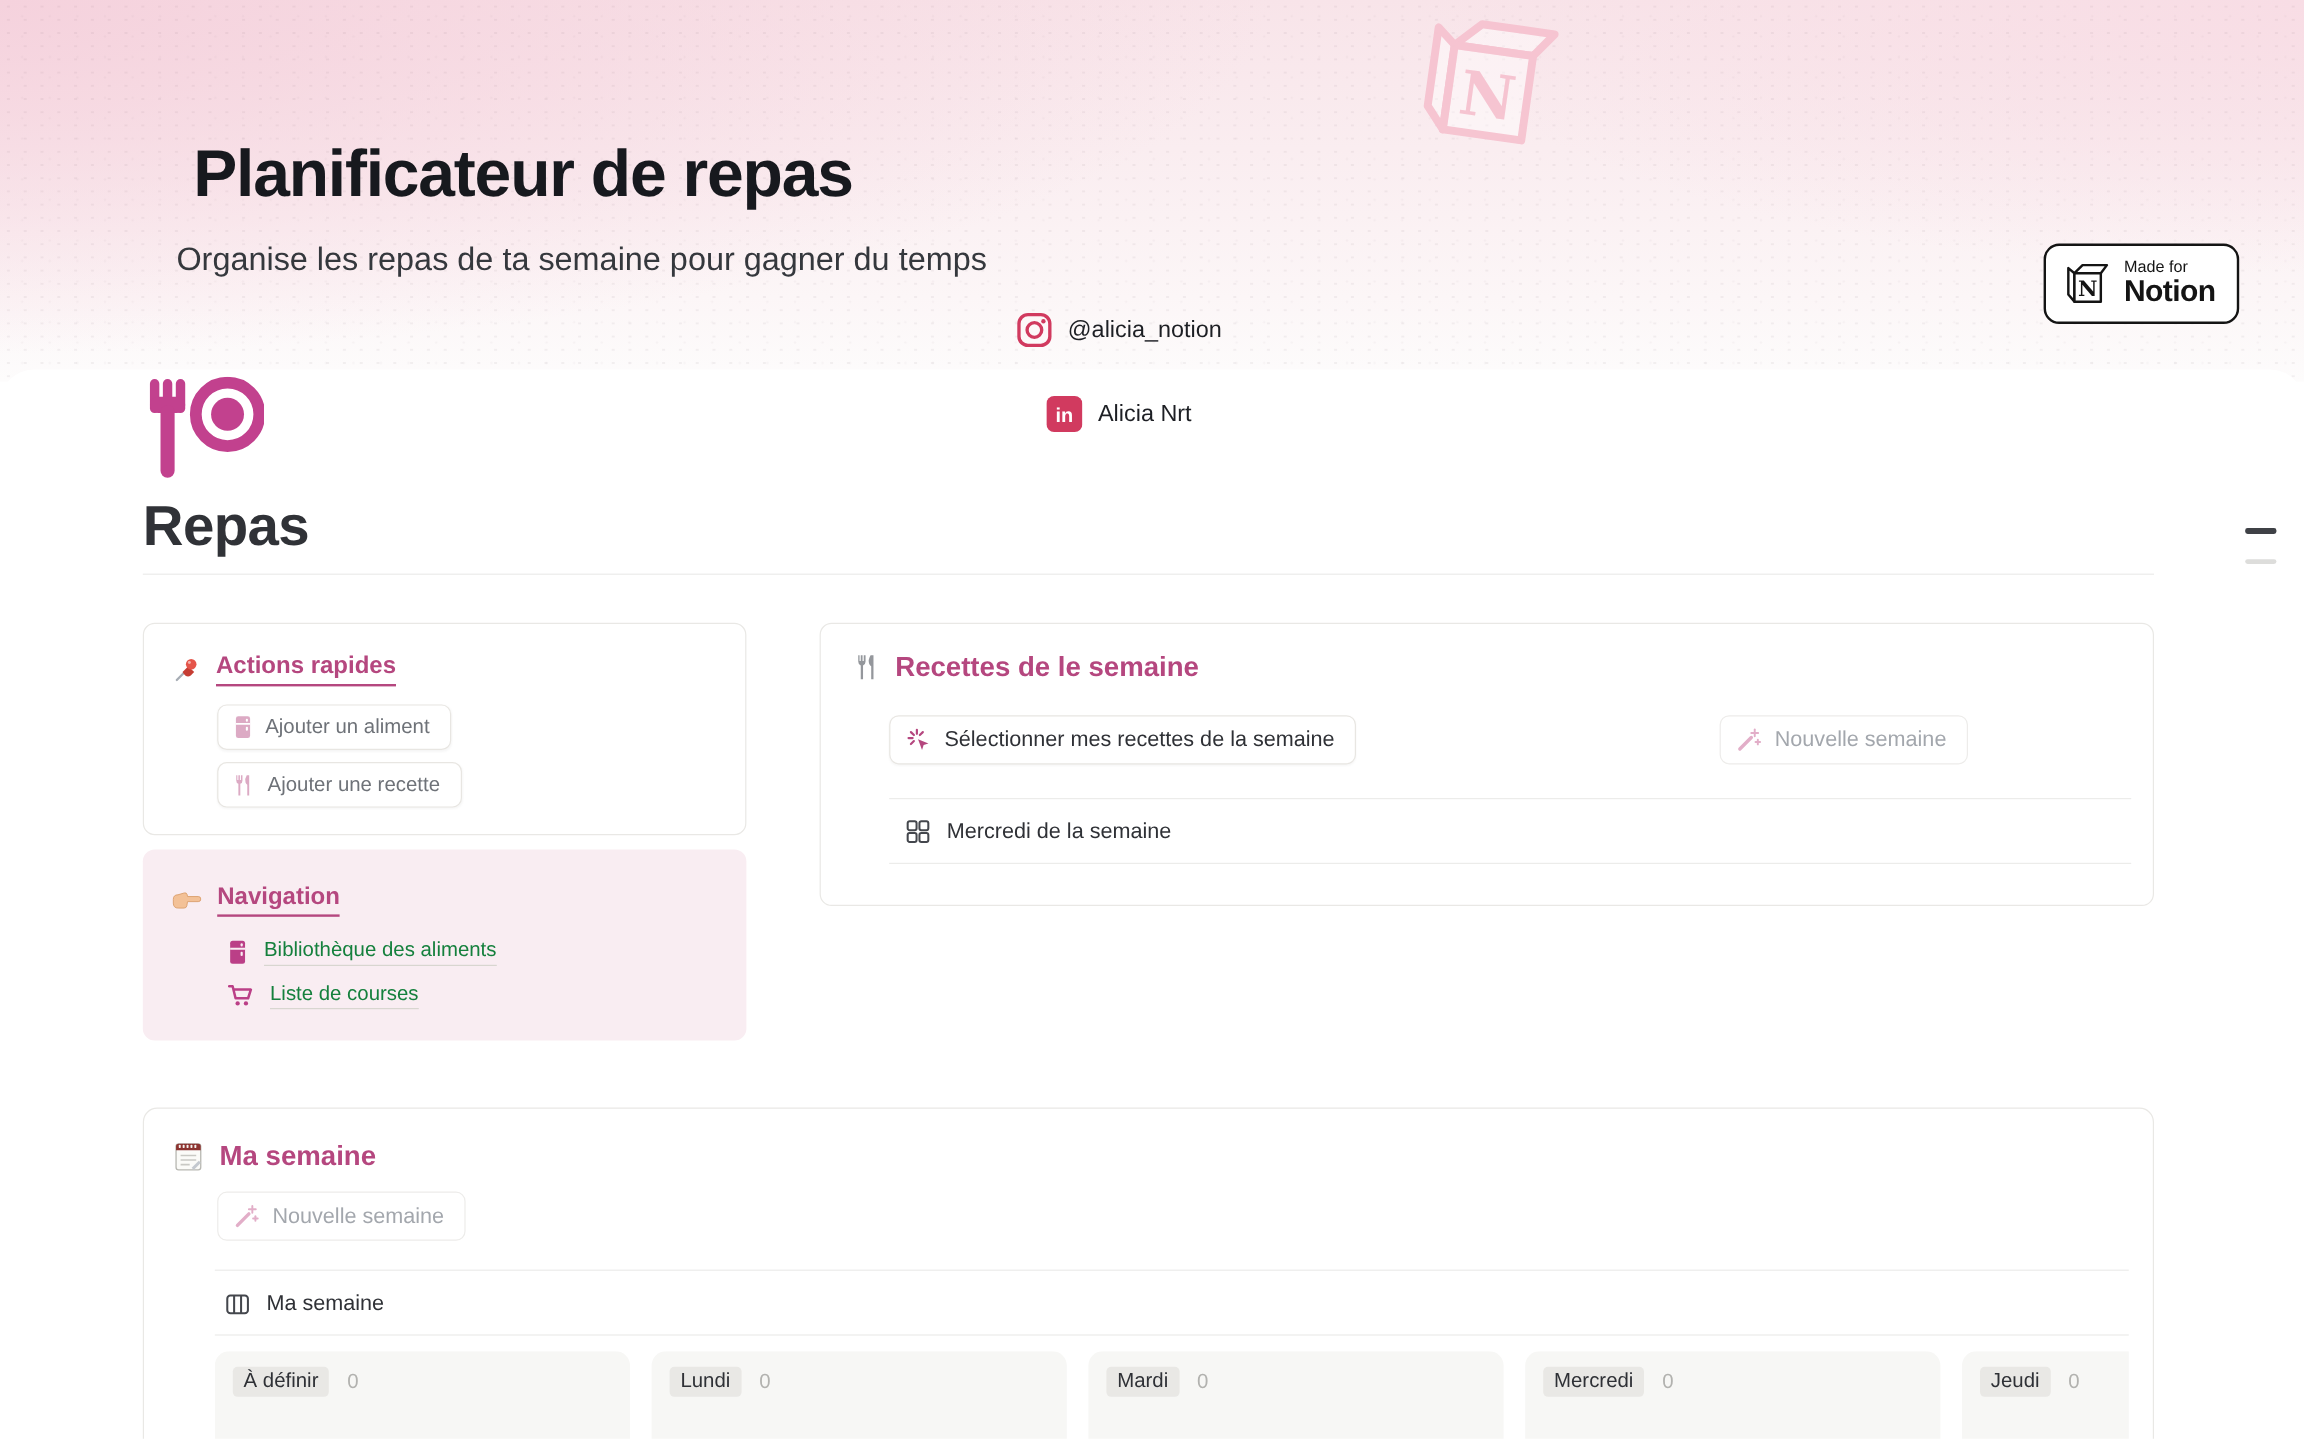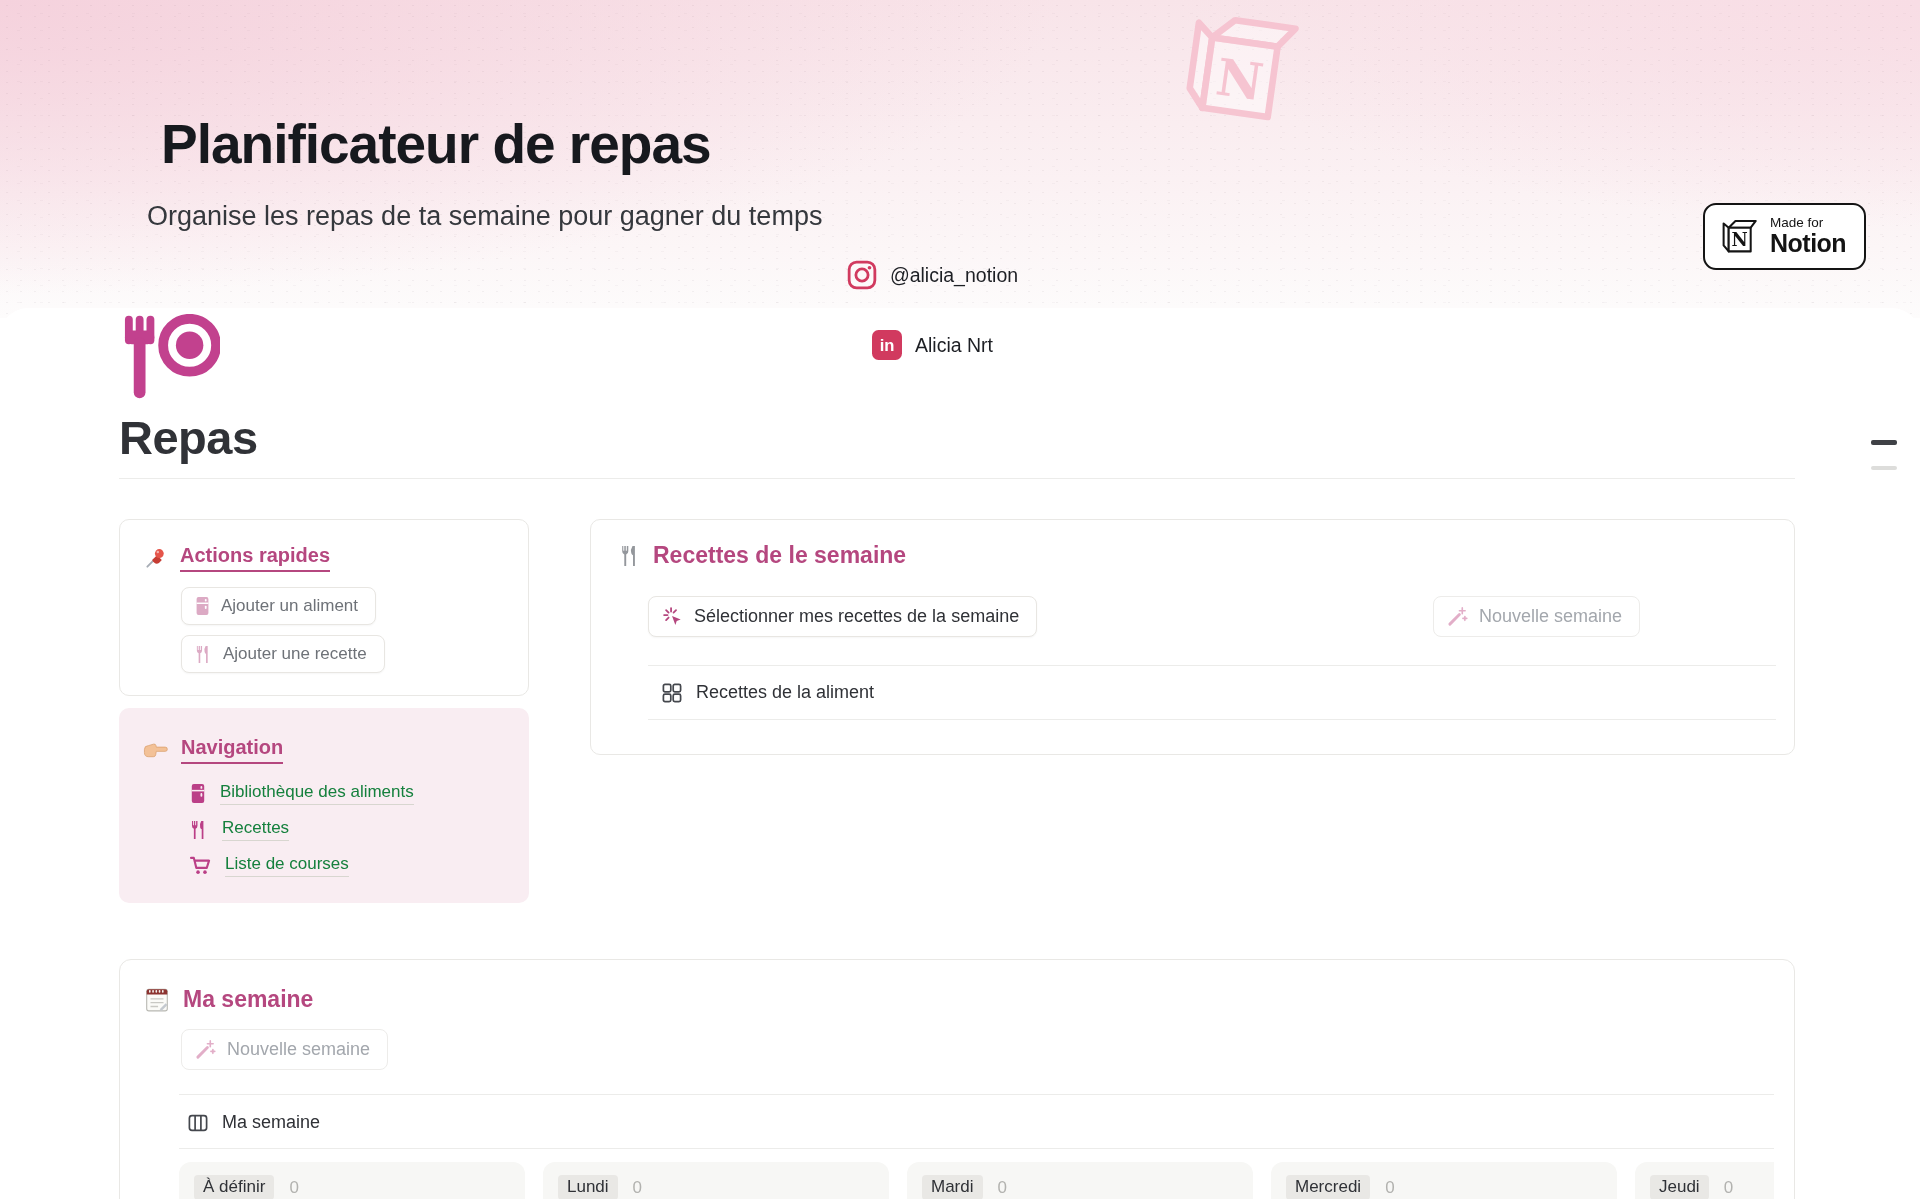--- a/index.html
+++ b/index.html
@@ -43,21 +43,21 @@
   
   .content { padding:0 125px 0 119px; position:relative; }
   .page-title-row { margin-top:50px; padding-bottom:13px; border-bottom:1px solid #ececea; }
   .page-title { margin:0; font-size:47px; font-weight:bold; color:#303237; letter-spacing:-0.5px; }
   .dash1 { position:absolute; right:23px; top:440px; width:26px; height:5px;
     background:#3f4146; border-radius:2px; }
   .dash2 { position:absolute; right:23px; top:466px; width:26px; height:4px;
     background:#dddddb; border-radius:2px; }
 
   .cards-row { display:flex; gap:61px; margin-top:40px; align-items:flex-start; }
-  .left-col { width:410px; flex:none; display:flex; flex-direction:column; gap:12px; }
+  .left-col { width:503px; flex:none; display:flex; flex-direction:column; gap:12px; }
 
   .card { border:1px solid #e9e8e5; border-radius:10px; background:#fff; }
   .card-header { display:flex; align-items:center; gap:13px; }
   .pink-link-title { color:#b5477f; font-size:20px; font-weight:bold;
     border-bottom:2px solid #b5477f; padding-bottom:3px; }
   .section-title { color:#b5477f; font-size:23px; font-weight:bold; }
 
   .actions-card { padding:24px 24px 22px 24px; }
   .action-buttons { margin:15px 0 0 37px; display:flex; flex-direction:column;
     gap:10px; align-items:flex-start; }
@@ -224,29 +224,20 @@
           <div class="nav-item">
             <span>
               <svg viewBox="0 0 16 22" width="16" height="21" style="color:#bb3f87">
                 <rect x="1.5" y="1" width="13" height="20" rx="2.2" fill="currentColor"></rect>
                 <line x1="1.5" y1="8" x2="14.5" y2="8" stroke="#f9edf2" stroke-width="1.6"></line>
                 <rect x="10.6" y="3.2" width="1.9" height="2.9" rx="0.9" fill="#f9edf2"></rect>
                 <rect x="10.6" y="10.6" width="1.9" height="3.7" rx="0.9" fill="#f9edf2"></rect>
               </svg>
             </span>
             <span class="lbl">Bibliothèque des aliments</span>
-          </div>
-          <div class="nav-item">
-            <span>
-              <svg viewBox="0 0 20 22" width="18" height="20" fill="#bb3f87">
-                <path d="M2.2 1 v5.2 q0 2.6 2.1 3.3 L4.3 21 h1.9 L6.2 9.5 q2.1-0.7 2.1-3.3 V1 H6.8 v4.8 h-1 V1 H4.3 v4.8 h-1 V1 Z"></path>
-                <path d="M12.5 1 q-2.3 3.5-1.2 7.2 q0.5 1.6 1.7 2.1 V21 h1.9 V1 Z"></path>
-              </svg>
-            </span>
-            <span class="lbl">Recettes</span>
           </div>
           <div class="nav-item">
             <span>
               <svg viewBox="0 0 22 20" width="21" height="19">
                 <path d="M1 2 h3 l2.6 10.5 h11 l2.4-7.6 H6" fill="none" stroke="#bb3f87" stroke-width="2.2" stroke-linecap="round" stroke-linejoin="round"></path>
                 <circle cx="8.4" cy="17" r="1.9" fill="#bb3f87"></circle>
                 <circle cx="15.7" cy="17" r="1.9" fill="#bb3f87"></circle>
               </svg>
             </span>
             <span class="lbl">Liste de courses</span>
@@ -299,21 +290,21 @@
       <div class="divider" style="margin-top:28px"></div>
       <div class="view-row">
         <span>
           <svg viewBox="0 0 20 20" width="20" height="20" fill="none" stroke="#44474d" stroke-width="1.7">
             <rect x="1.4" y="1.4" width="7.4" height="7.4" rx="1.6"></rect>
             <rect x="11.2" y="1.4" width="7.4" height="7.4" rx="1.6"></rect>
             <rect x="1.4" y="11.2" width="7.4" height="7.4" rx="1.6"></rect>
             <rect x="11.2" y="11.2" width="7.4" height="7.4" rx="1.6"></rect>
           </svg>
         </span>
-        <span>Recettes de la aliment</span>
+        <span>Mercredi de la semaine</span>
       </div>
       <div class="divider"></div>
     </section>
   </div>
 
   <section class="card week-card">
     <div class="card-header">
       <span>
         <svg viewBox="0 0 24 24" width="26" height="26">
           <rect x="2.5" y="2" width="19" height="20" rx="2" fill="#fbfbf8" stroke="#b7b7b1" stroke-width="1"></rect>

